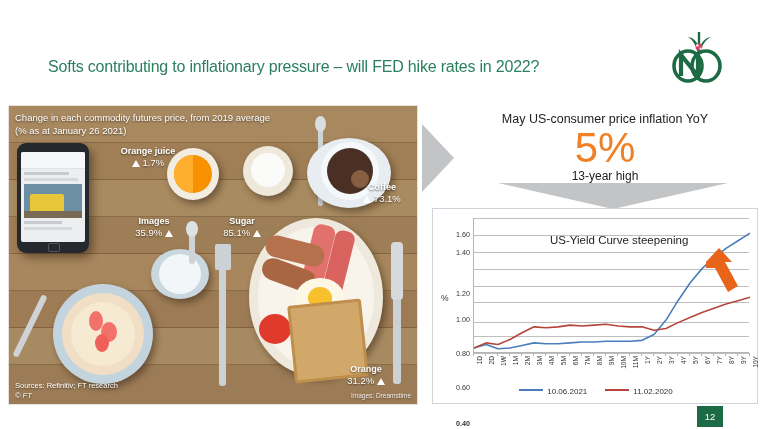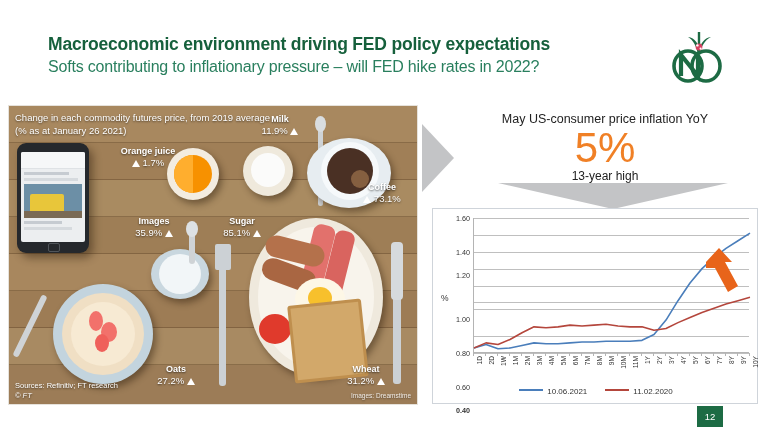--- a/index.html
+++ b/index.html
@@ -181,21 +181,20 @@
     color: #ffffff;
     font-size: 9.5px;
     text-align: center;
     line-height: 21px;
   }
 </style>
 </head>
 <body>
 
 <div id="header">
-  <div id="title">Macroeconomic environment driving FED policy expectations</div>
   <div id="subtitle">Softs contributing to inflationary pressure – will FED hike rates in 2022?</div>
   <div id="logo">
     <svg width="56" height="58" viewBox="0 0 56 58">
       <g fill="none" stroke="#1d6b44" stroke-width="3.6">
         <ellipse cx="20" cy="38" rx="14" ry="15"></ellipse>
         <ellipse cx="38" cy="38" rx="14" ry="15"></ellipse>
       </g>
       <path d="M13 48 L13 27 L30 48 L30 27" fill="none" stroke="#1d6b44" stroke-width="4.2" stroke-linejoin="miter"></path>
       <path d="M30 28 C29 18 25 12 20 9 C27 10 31 16 31 22 Z" fill="#1d6b44"></path>
       <path d="M31 28 C33 18 37 12 43 9 C36 10 32 16 32 22 Z" fill="#1d6b44"></path>
@@ -287,94 +286,85 @@
   <div class="cap" id="src-foot1">Sources: Refinitiv; FT research</div>
   <div class="cap" id="src-foot2">© FT</div>
   <div class="cap" id="img-credit">Images: Dreamstime</div>
 
   <div class="lbl" style="left:104px;top:40px;width:70px;">
     <span class="nm">Orange juice</span>
     <span class="vl"><span class="tri-up"></span>
       <span>1.7%</span></span>
   </div>
 
-  <div class="lbl" style="left:240px;top:8px;width:62px;">
-    <span class="nm">Milk</span>
-    <span class="vl"><span>11.9%</span>
-      <span class="tri-up"></span></span>
-  </div>
 
   <div class="lbl" style="left:342px;top:76px;width:62px;">
     <span class="nm">Coffee</span>
     <span class="vl"><span class="tri-up"></span>
       <span>73.1%</span></span>
   </div>
 
   <div class="lbl" style="left:114px;top:110px;width:62px;">
     <span class="nm">Images</span>
     <span class="vl"><span>35.9%</span>
       <span class="tri-up"></span></span>
   </div>
 
   <div class="lbl" style="left:202px;top:110px;width:62px;">
     <span class="nm">Sugar</span>
     <span class="vl"><span>85.1%</span>
       <span class="tri-up"></span></span>
   </div>
 
-  <div class="lbl" style="left:136px;top:258px;width:62px;">
-    <span class="nm">Oats</span>
-    <span class="vl"><span>27.2%</span>
-      <span class="tri-up"></span></span>
-  </div>
 
   <div class="lbl" style="left:326px;top:258px;width:62px;">
-    <span class="nm">Wheat</span>
+    <span class="nm">Orange</span>
     <span class="vl"><span>31.2%</span>
       <span class="tri-up"></span></span>
   </div>
 </div>
 
 <div id="arrow-right"></div>
 <div id="arrow-down"></div>
 
 <div id="callout">
   <div id="callout-top">May US-consumer price inflation YoY</div>
   <div id="callout-big">5%</div>
   <div id="callout-sub">13-year high</div>
 </div>
 
 <div id="chart-box">
   <div id="ylabel">%</div>
   <div id="plot">
     <div id="gridlines">
         <div class="gridline" style="top: 135px;"></div>
         <div class="gridline" style="top: 118.125px;"></div>
-        <div class="gridline" style="top: 91px; font-weight: bold;">
+        <div class="gridline" style="top: 104px; font-weight: bold;">
           <div class="ytick" style="top: 101.25px;">0.40</div>
         </div>
         <div class="gridline" style="top: 84.375px;">
           <div class="ytick" style="top: 84.375px;">0.60</div>
         </div>
         <div class="gridline" style="top: 67.5px;">
           <div class="ytick" style="top: 67.5px;">0.80</div>
         </div>
         <div class="gridline" style="top: 50.625px;">
           <div class="ytick" style="top: 50.625px;">1.00</div>
         </div>
         <div class="gridline" style="top: 33.75px;">
-          <div class="ytick" style="top: 23px;">1.20</div>
+          <div class="ytick" style="top: 41px;">1.20</div>
         </div>
         <div class="gridline" style="top: 16.875px;">
           <div class="ytick" style="top: 16.875px;">1.40</div>
         </div>
         <div class="gridline" style="top: 0px;">
-          <div class="ytick" style="top: 0px;">1.60</div>
+          <div class="ytick" style="top: 16px;">1.60</div>
         </div>
       </div>
+    <div id="chart-title">US-Yield Curve steepening</div>
     <svg id="series-svg" width="276" height="135" viewBox="0 0 276 135" style="position:absolute;left:0;top:0;overflow:visible;">
         <polyline points="0.00,129.94 12.00,126.56 24.00,130.78 36.00,129.94 48.00,127.41 60.00,124.88 72.00,125.72 84.00,125.72 96.00,124.88 108.00,124.03 120.00,124.03 132.00,123.19 144.00,123.19 156.00,123.19 168.00,122.34 180.00,116.44 192.00,102.09 204.00,82.69 216.00,64.97 228.00,50.63 240.00,39.66 252.00,30.38 264.00,22.78 276.00,15.19" fill="none" stroke="#4a7ebb" stroke-width="1.6" stroke-linejoin="round"></polyline>
         <polyline points="0.00,129.94 12.00,124.88 24.00,126.56 36.00,121.50 48.00,114.75 60.00,108.84 72.00,109.69 84.00,108.84 96.00,107.16 108.00,108.00 120.00,107.16 132.00,106.31 144.00,108.00 156.00,108.84 168.00,108.84 180.00,112.22 192.00,110.53 204.00,104.63 216.00,99.56 228.00,94.50 240.00,90.28 252.00,86.06 264.00,82.69 276.00,79.31" fill="none" stroke="#b4463c" stroke-width="1.6" stroke-linejoin="round"></polyline>
       </svg>
     <svg id="arrow-orange" width="44" height="50" viewBox="0 0 44 50">
       <path d="M4 16 L17 2 L30 16 L23 16 L36 40 L26 46 L13 22 L4 22 Z" fill="#e8641a"></path>
     </svg>
   </div>
   <div id="xaxis">
       <div class="xtickmark" style="left: 40px;"></div>

